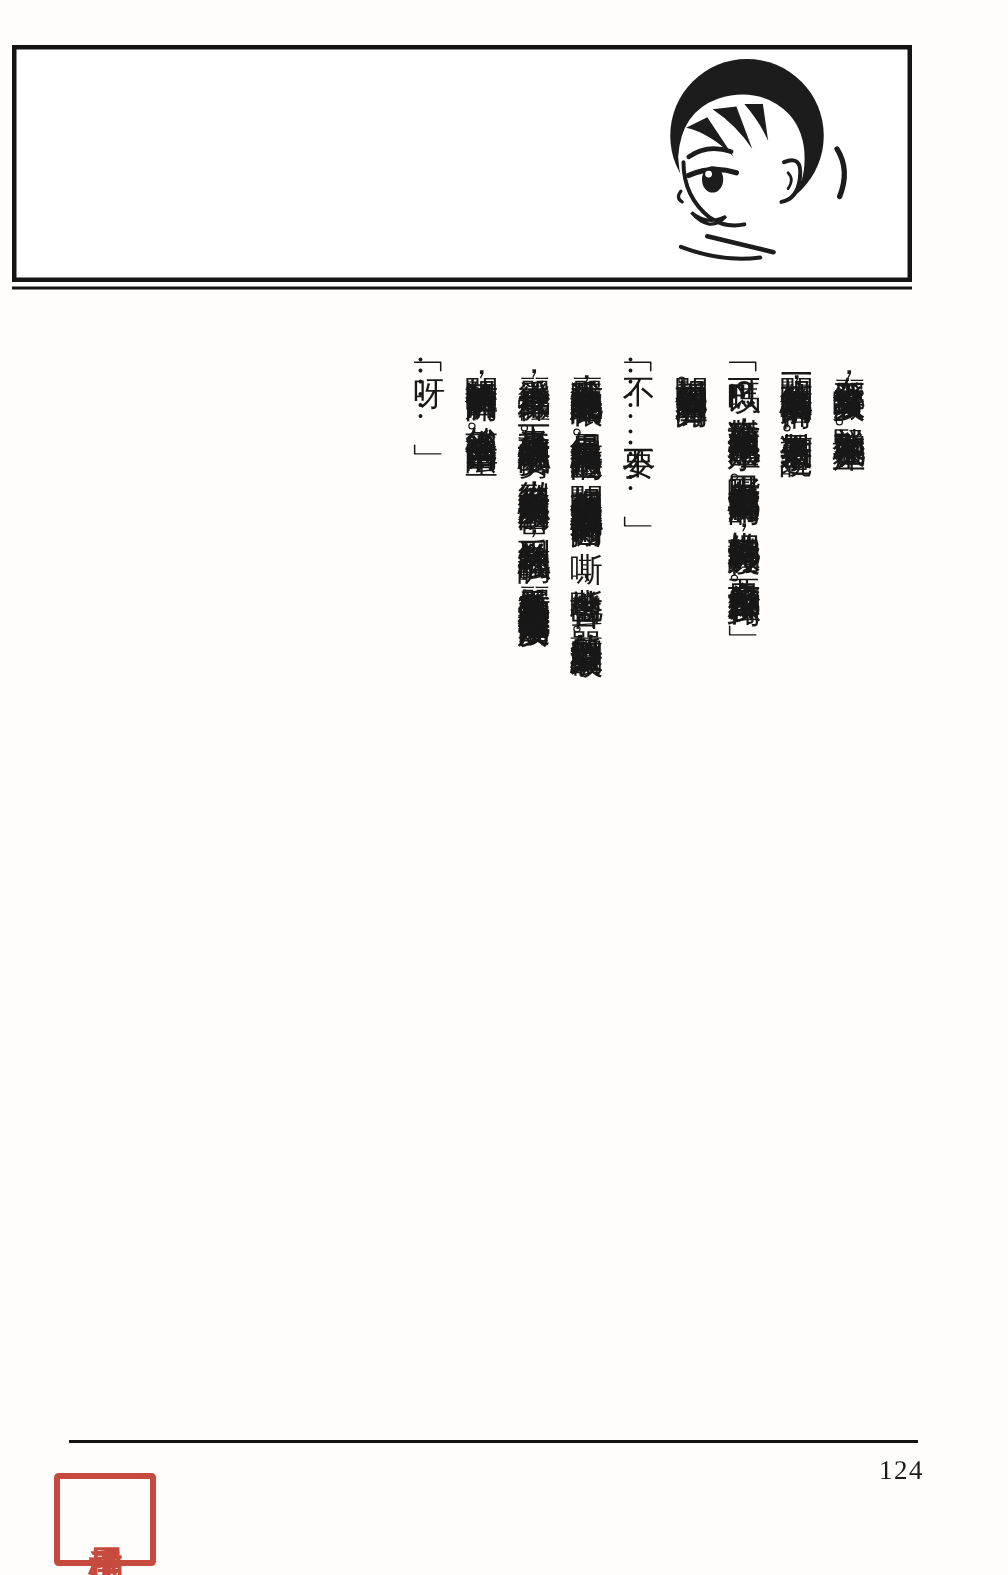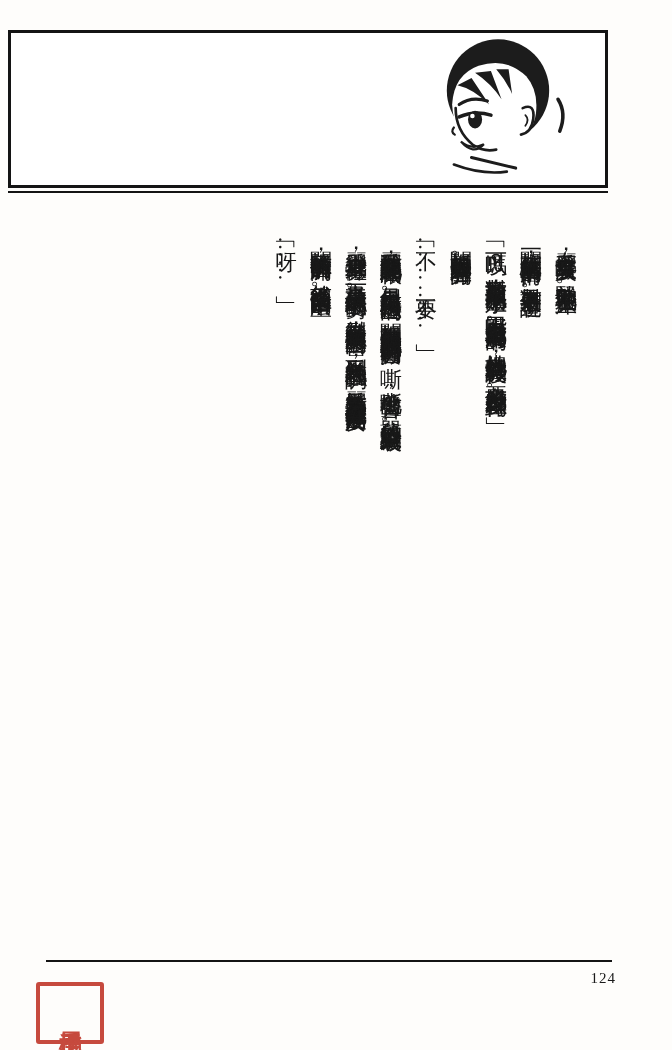--- a/index.html
+++ b/index.html
@@ -55,21 +55,21 @@
   
   .footer-rule {
     position: absolute;
     left: 46px; top: 960px;
     width: 566px; height: 2px;
     background: #141414;
   }
   .page-number {
     position: absolute;
     top: 970px; right: 56px;
-    font-size: 15px;
+    font-size: 18px;
     letter-spacing: 1px;
     color: #1a1a1a;
   }
   .seal {
     position: absolute;
     left: 36px; top: 982px;
     width: 68px; height: 62px;
     border: 4px solid #c23b2e;
     border-radius: 3px;
     display: flex;

